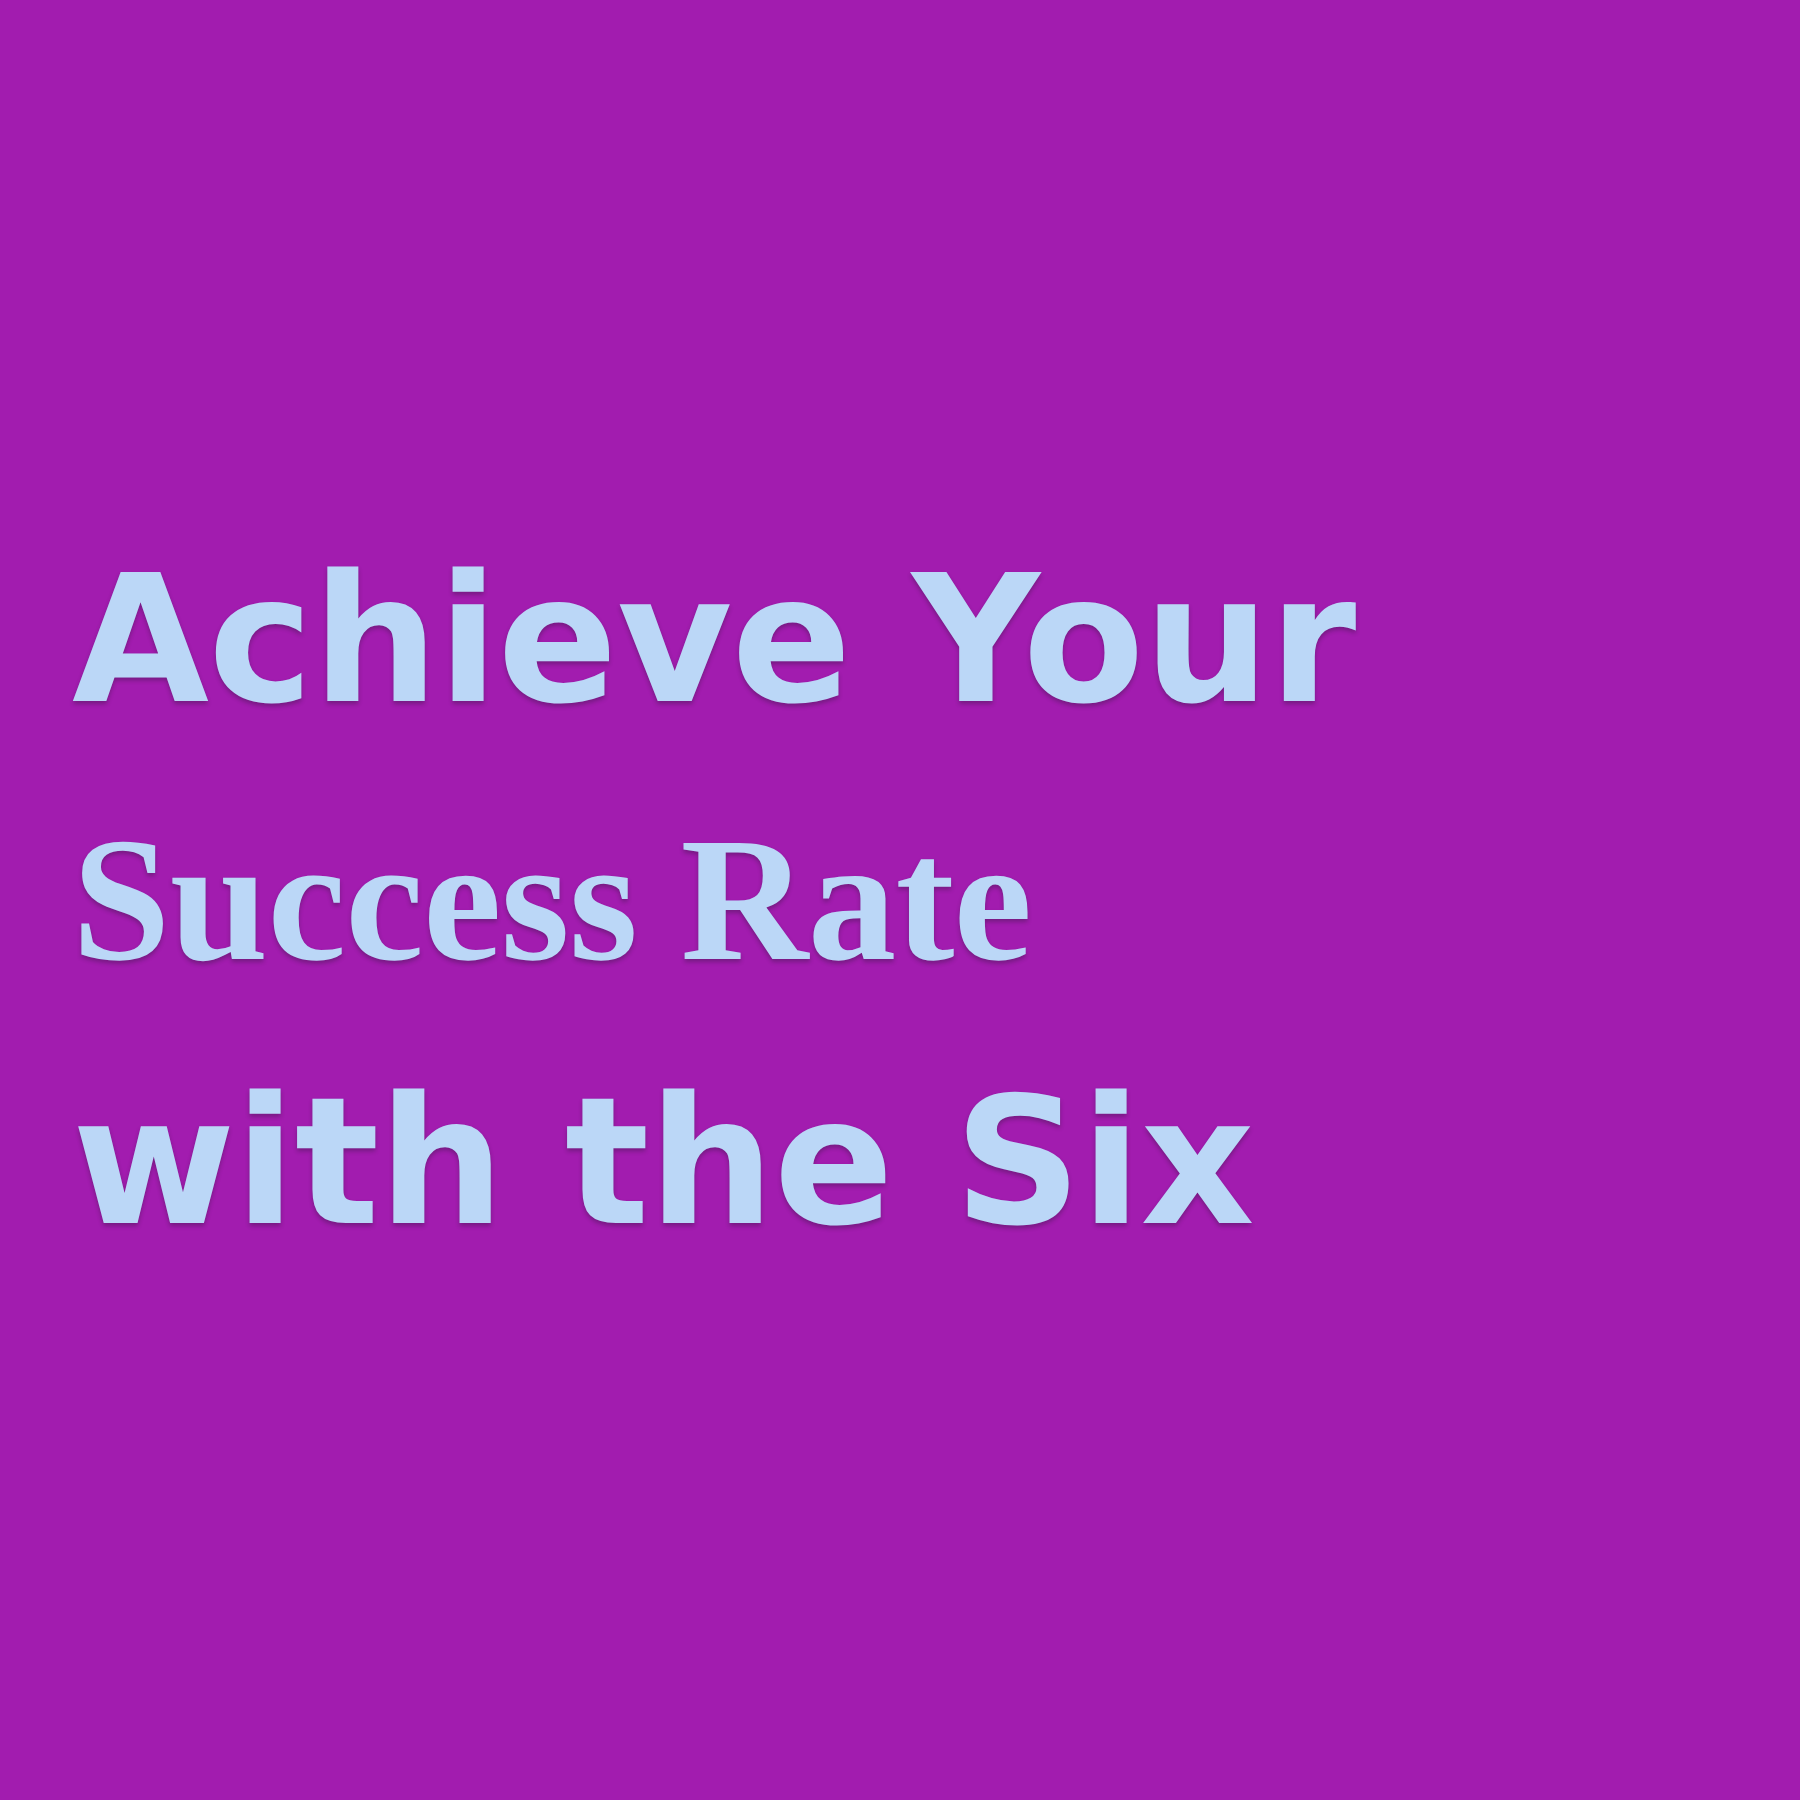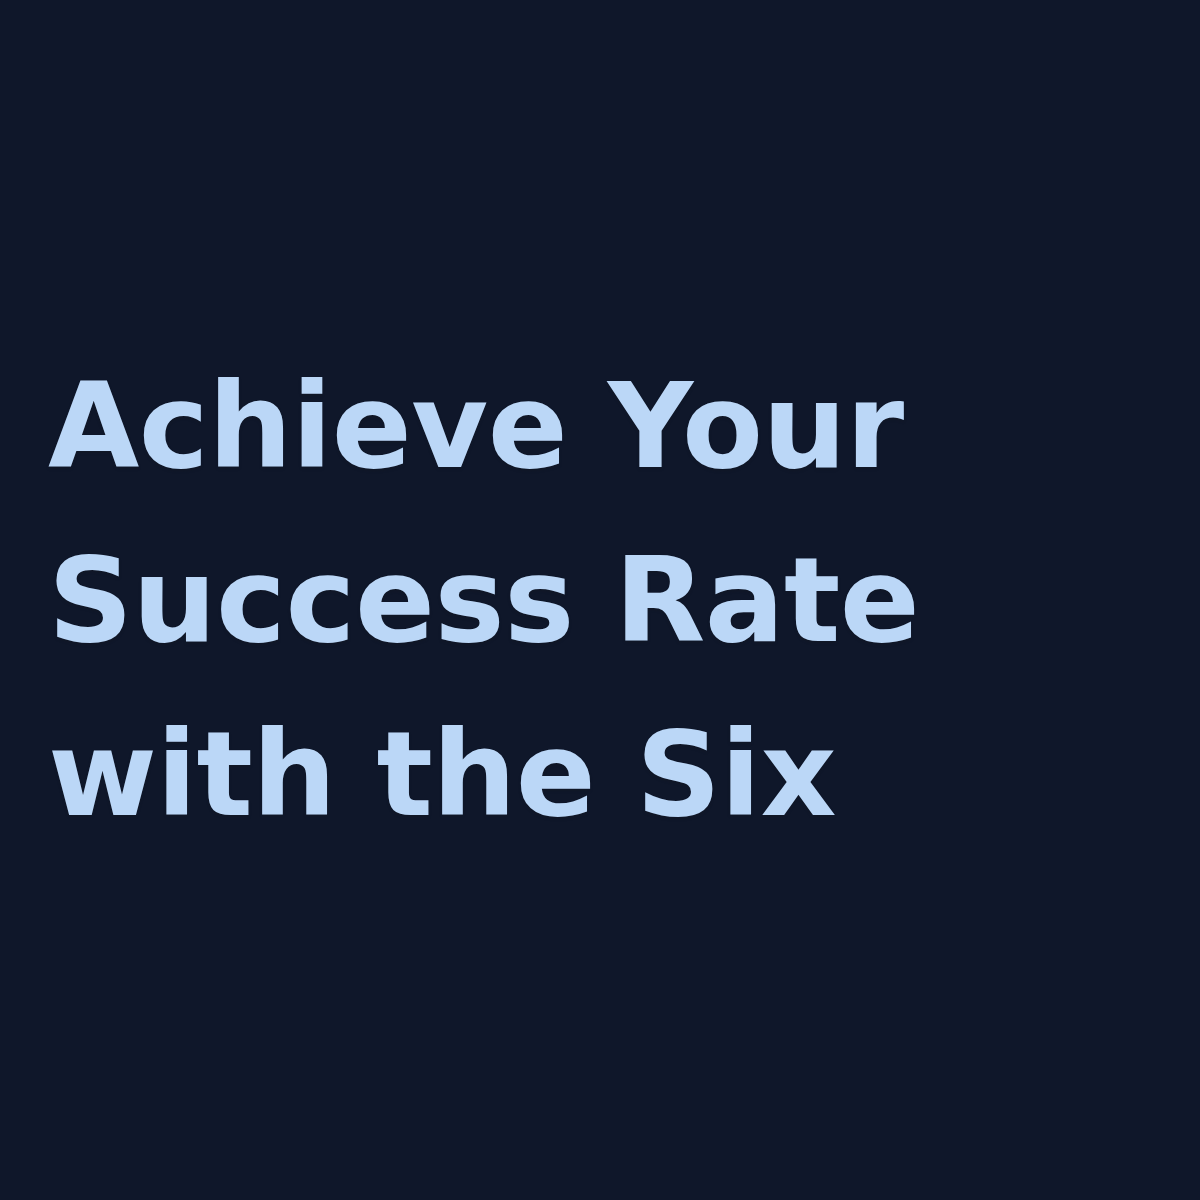--- a/index.html
+++ b/index.html
@@ -46,28 +46,28 @@
   .hl-line {
     display: block;
     height: 174px;
     line-height: 174px;
     white-space: nowrap;
   }
 
   
   .hl-line.l1 { font-size: 118px; }
   .hl-line.l2 { font-size: 118px; }
-  .hl-line.l3 { font-size: 118px; }
+  .hl-line.l3 { font-size: 118px; font-family: Liberation Serif, serif; }
   .hl-line.l4 { font-size: 118px; }
   .hl-line.l5 { font-size: 118px; letter-spacing: -1.5px; }
 </style>
 </head>
 <body style="background: rgb(84, 84, 84);">
 
-<div id="poster" style="background: #0f172a;">
+<div id="poster" style="background: #a21caf;">
 
   <h1 id="headline" style="color: rgb(187, 215, 247);">
     <span class="hl-line l1">Achieve Your</span>
     <span class="hl-line l3">Success Rate</span>
     <span class="hl-line l4">with the Six</span>
   </h1>
 
 </div>
 
 </body></html>

